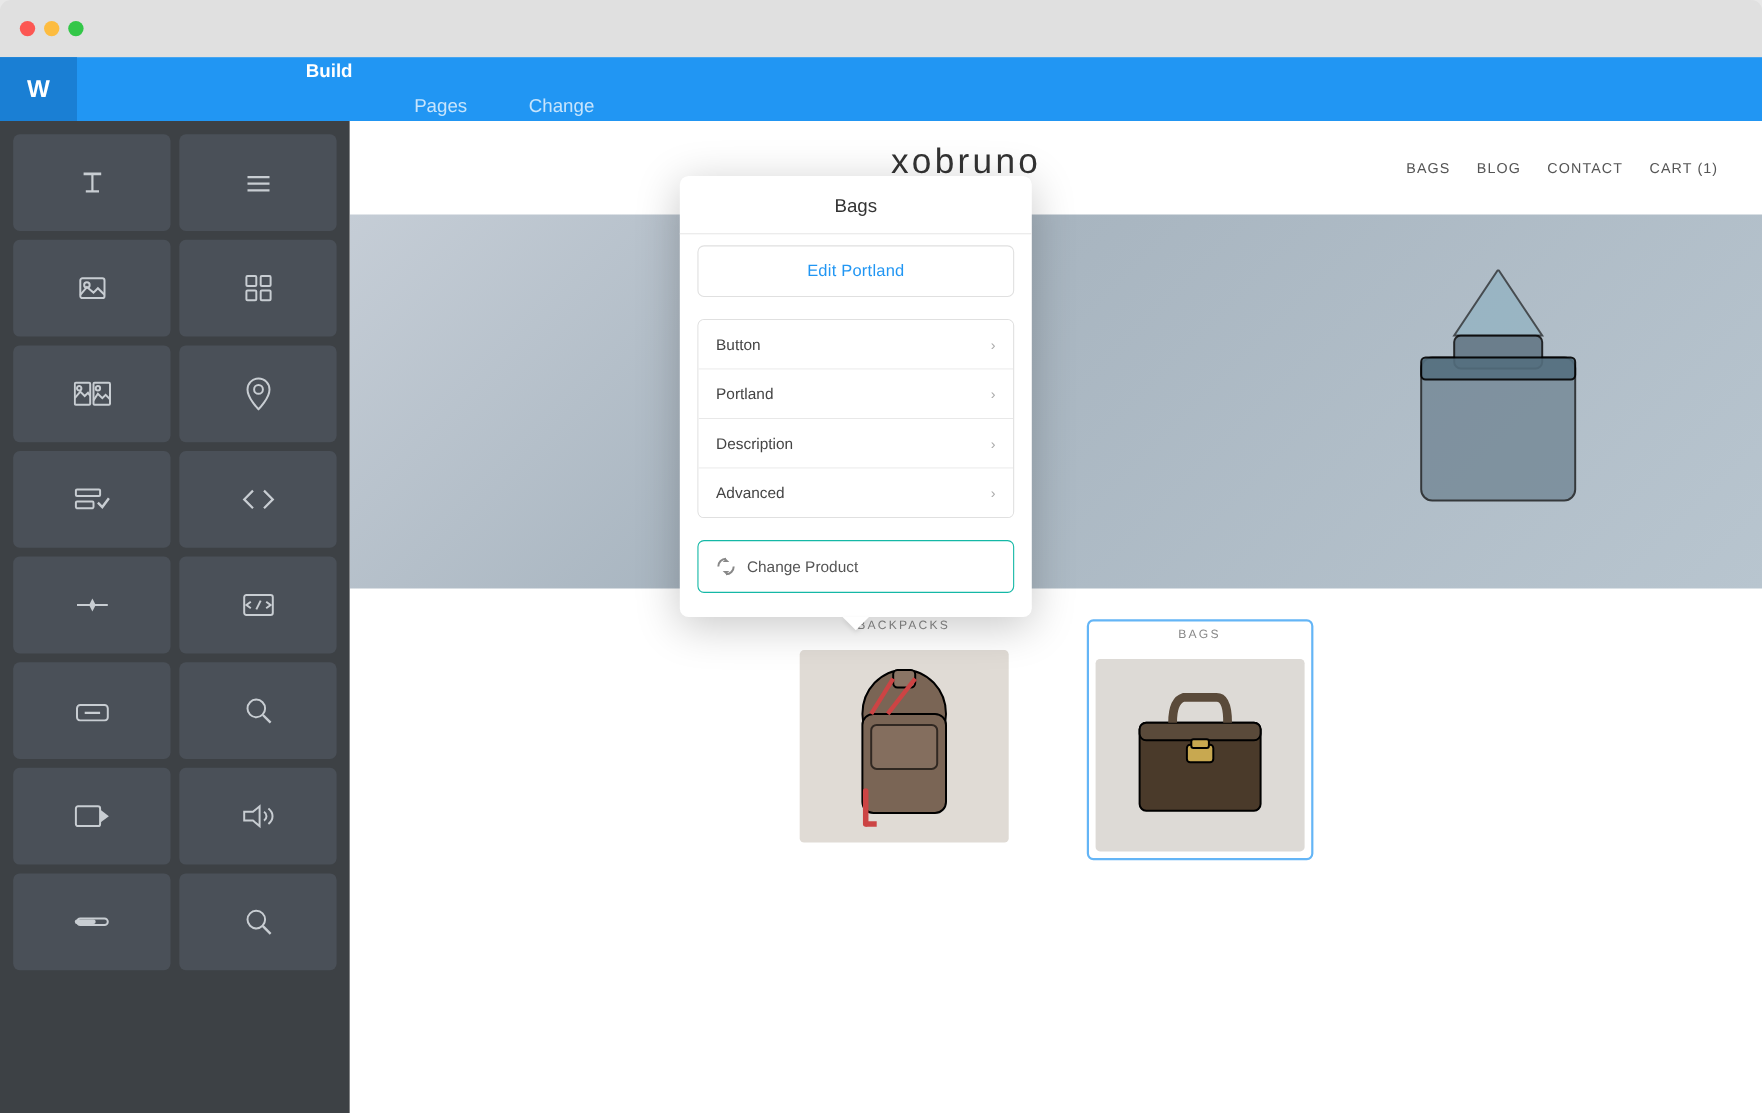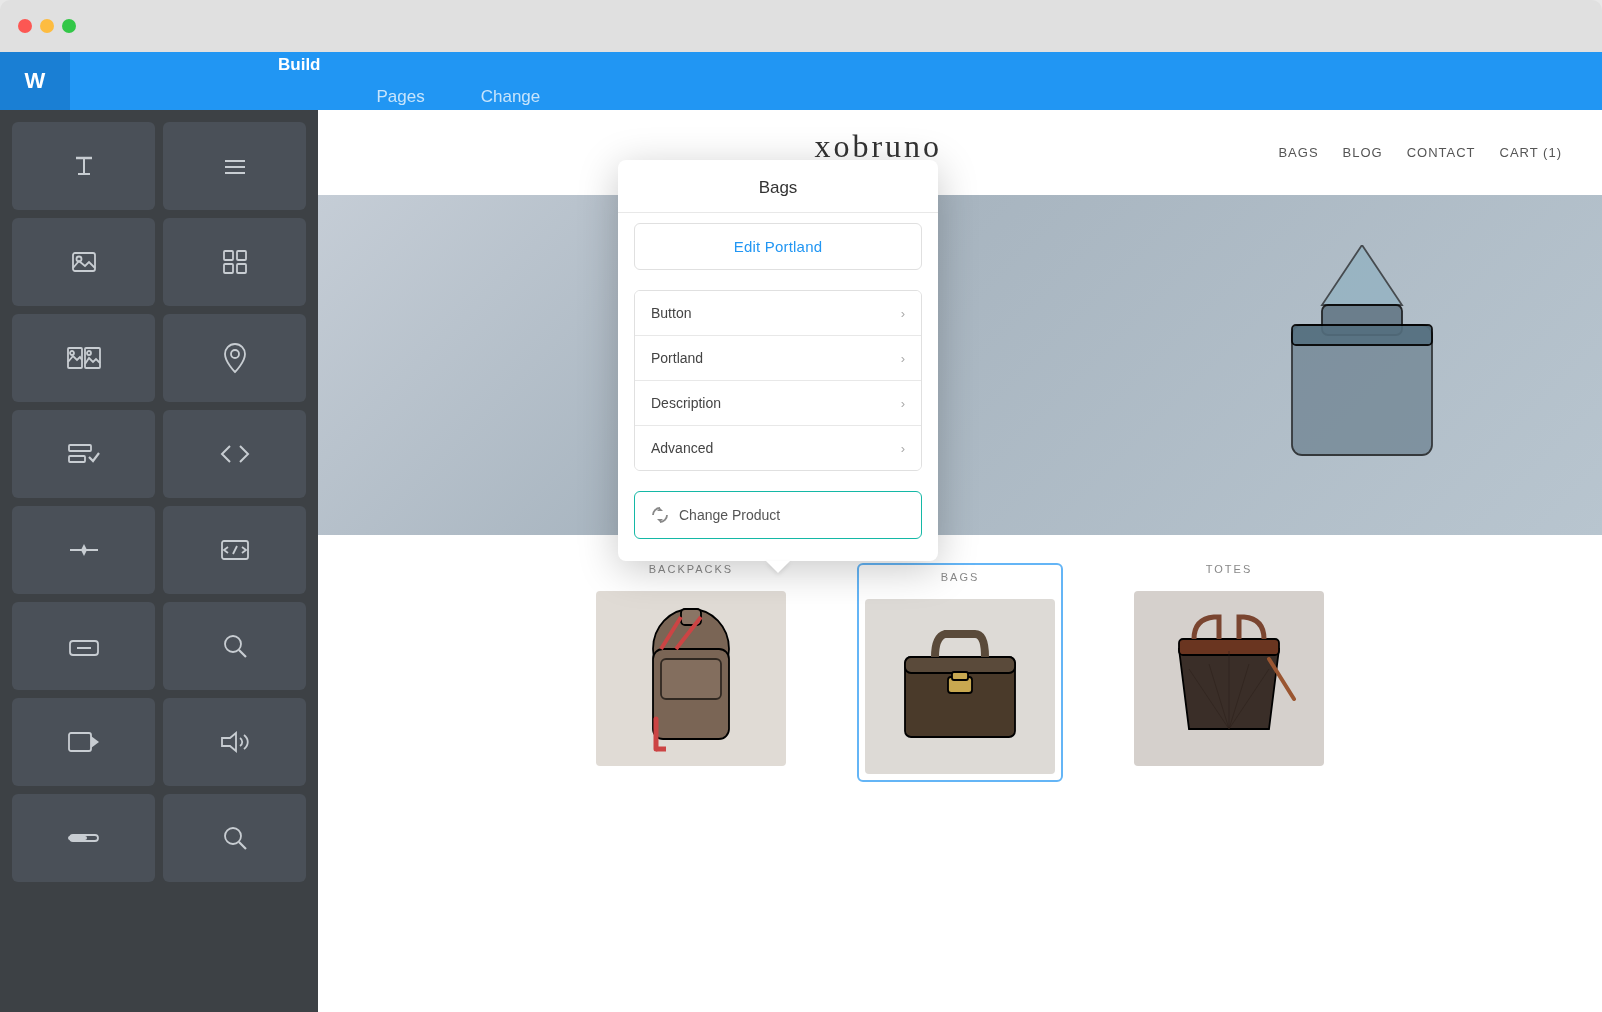--- a/index.html
+++ b/index.html
@@ -31,21 +31,21 @@
 
     
     .content-area { flex: 1; background: #f0f0f0; position: relative; overflow: hidden; }
 
     
     .site-preview { width: 100%; height: 100%; background: white; position: relative; }
 
     
     .site-header { display: flex; align-items: center; justify-content: space-between; padding: 18px 40px; background: white; }
     .site-logo-area { display: flex; flex-direction: column; align-items: center; }
-    .site-logo-text { font-size: 32px; letter-spacing: 3px; color: #333; font-weight: 300; font-family: Liberation Serif, serif; }
+    .site-logo-text { font-size: 32px; letter-spacing: 3px; color: #333; font-weight: 300; font-family: Liberation Sans, sans-serif; }
     .site-logo-sub { font-size: 11px; color: #888; letter-spacing: 1px; }
     .site-nav { display: flex; gap: 24px; font-size: 13px; color: #555; letter-spacing: 1px; }
     .site-nav span { cursor: pointer; }
 
     
     .site-hero { width: 100%; height: 340px; background: linear-gradient(135deg, #c5cdd6 0%, #a8b5c0 40%, #b8c5cf 100%); position: relative; overflow: hidden; display: flex; align-items: center; justify-content: center; }
     .cat-item { display: flex; flex-direction: column; align-items: center; gap: 16px; }
     .cat-label { font-size: 11px; letter-spacing: 2px; color: #888; }
 
     
@@ -301,36 +301,17 @@
             <svg width="140" height="130" viewBox="0 0 140 130" fill="none">
               <rect x="15" y="35" width="110" height="80" rx="6" fill="#4a3a2a"></rect>
               <rect x="15" y="35" width="110" height="16" rx="6" fill="#5a4a3a"></rect>
               <path d="M45,35 Q45,15 55,12 L85,12 Q95,12 95,35" stroke="#5a4a3a" stroke-width="8" fill="none"></path>
               <rect x="58" y="55" width="24" height="16" rx="3" fill="#c8a850"></rect>
               <rect x="62" y="50" width="16" height="8" rx="2" fill="#c8a850"></rect>
             </svg>
           </div>
         </div>
 
-        <div class="cat-item">
-          <span class="cat-label">TOTES</span>
-          <div style="width:190px;height:175px;background:#d5d0cc;border-radius:4px;display:flex;align-items:center;justify-content:center;">
-            <svg width="140" height="140" viewBox="0 0 140 140" fill="none">
-              <polygon points="20,40 120,40 110,120 30,120" fill="#3a2e28"></polygon>
-              <rect x="20" y="30" width="100" height="16" rx="4" fill="#6a3520"></rect>
-              <path d="M35,30 Q35,10 55,8 L60,8 Q60,8 60,30" stroke="#7a4530" stroke-width="5" fill="none"></path>
-              <path d="M105,30 Q105,10 85,8 L80,8 Q80,8 80,30" stroke="#7a4530" stroke-width="5" fill="none"></path>
-
-              <line x1="70" y1="120" x2="30" y2="60" stroke="#2a1e18" stroke-width="1" opacity="0.5"></line>
-              <line x1="70" y1="120" x2="50" y2="55" stroke="#2a1e18" stroke-width="1" opacity="0.5"></line>
-              <line x1="70" y1="120" x2="70" y2="42" stroke="#2a1e18" stroke-width="1" opacity="0.5"></line>
-              <line x1="70" y1="120" x2="90" y2="55" stroke="#2a1e18" stroke-width="1" opacity="0.5"></line>
-              <line x1="70" y1="120" x2="110" y2="60" stroke="#2a1e18" stroke-width="1" opacity="0.5"></line>
-
-              <line x1="110" y1="50" x2="135" y2="90" stroke="#9a5530" stroke-width="4" stroke-linecap="round"></line>
-            </svg>
-          </div>
-        </div>
       </div>
 
     </div>
   </div>
 </div>
 
 </body></html>

